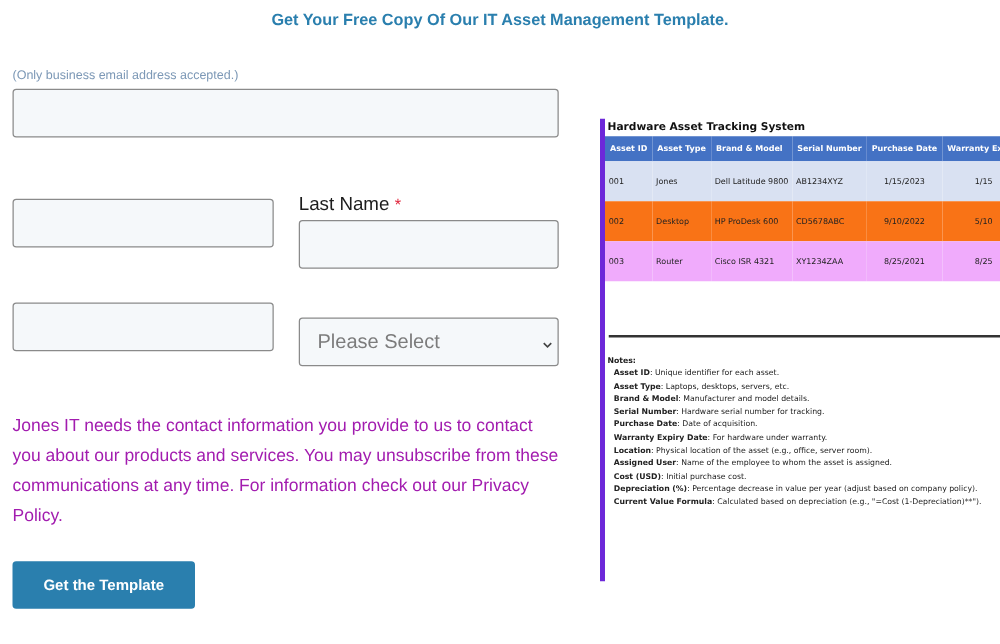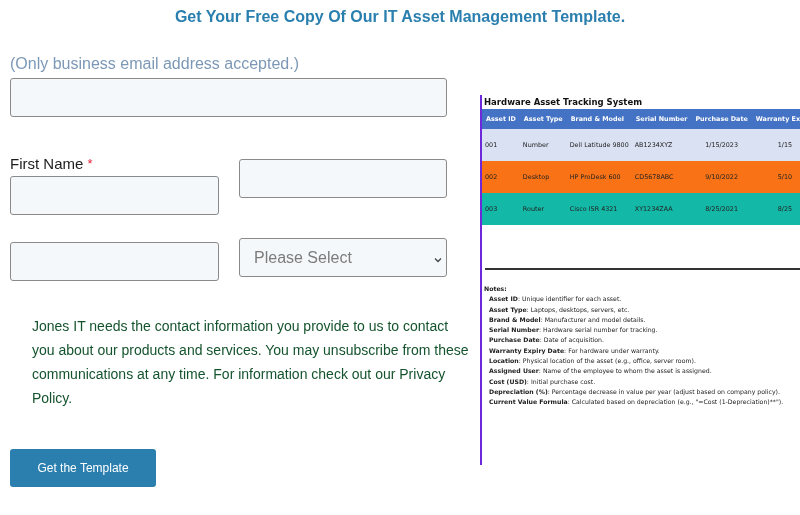--- a/index.html
+++ b/index.html
@@ -1,94 +1,94 @@
 <!DOCTYPE html>
 <html><head>
 <meta charset="utf-8">
 <style>
   * { box-sizing: border-box; margin: 0; padding: 0; }
   html, body { width: 800px; height: 515px; background: #ffffff; overflow: hidden; }
   body { font-family: "Liberation Sans", sans-serif; color: #33475b; position: relative; }
 
   .page-title {
     position: absolute; top: 8px; left: 0; width: 800px;
-    text-align: center; font-size: 16px; font-weight: bold; color: #2a7fae;
+    text-align: center; font-size: 13px; font-weight: bold; color: #2a7fae;
   }
 
   .form { position: absolute; left: 10px; top: 52px; width: 437px; }
   .label { font-size: 15px; color: #1d1d1d; display: block; }
   .req { color: #e0243a; font-size: 13px; vertical-align: top; position: relative; top: 1px; }
-  .hint { font-size: 16px; color: #7c98b6; margin-top: 3px; }
+  .hint { font-size: 10px; color: #7c98b6; margin-top: 3px; }
   .input {
     display: block; width: 100%; height: 39px; border: 1px solid #8a8a8a; border-radius: 3px;
     background: #f5f8fa; font-size: 16px; padding: 0 10px; color: #33475b;
     font-family: "Liberation Sans", sans-serif;
   }
   .field { position: absolute; }
   .select {
     appearance: none; -webkit-appearance: none; color: #7c7c7c; padding-left: 14px;
   }
   .chev { position: absolute; right: 5px; bottom: 13px; width: 8px; height: 8px; }
   .legal {
-    position: absolute; left: 10px; top: 314px; width: 440px;
-    font-size: 14px; line-height: 24px; color: #14532d; margin-left: 22px;
+    position: absolute; left: 10px; top: 328px; width: 440px;
+    font-size: 14px; line-height: 24px; color: #a21caf;
   }
   .submit {
     position: absolute; left: 10px; top: 449px; width: 146px; height: 38px;
     background: #2a7fae; color: #ffffff; border: none; border-radius: 3px;
-    font-size: 12px; font-weight: normal; font-family: "Liberation Sans", sans-serif;
+    font-size: 12px; font-weight: bold; font-family: "Liberation Sans", sans-serif;
   }
 
   
   .preview { position: absolute; left: 480px; top: 95px; width: 320px; height: 370px; overflow: hidden;
-    border-left: 2px solid #6d28d9; font-family: "DejaVu Sans", sans-serif; }
+    border-left: 4px solid #6d28d9; font-family: "DejaVu Sans", sans-serif; }
   .sheet-title { position: absolute; left: 2px; top: 2px; font-size: 8.5px; font-weight: bold; color: #111; }
   .sheet-table { position: absolute; left: 0; top: 14px; border-collapse: collapse; font-size: 6.4px; white-space: nowrap; }
   .sheet-table th { background: #4472c4; color: #ffffff; height: 20px; font-weight: bold; text-align: left; padding: 0 4px; }
   .sheet-table td { color: #222; padding: 12px 3px; }
   .r1 td { background: #d9e1f2; height: 22px; }
   .r2 td { background: #f97316; height: 10px; }
-  .r3 td { background: #14b8a6; height: 10px; }
+  .r3 td { background: #f0abfc; height: 10px; }
   .num { text-align: center; }
   .sheet-rule { position: absolute; left: 3px; top: 173px; width: 320px; height: 2px; background: #333; }
   .notes { position: absolute; left: 2px; top: 189px; font-size: 6.2px; line-height: 10.3px; color: #222; white-space: nowrap; }
   .notes .nh { font-weight: bold; }
   .notes .ni { padding-left: 5px; }
   .notes b { font-weight: bold; }
 </style>
 </head>
 <body>
 
 <h1 class="page-title">Get Your Free Copy Of Our IT Asset Management Template.</h1>
 
 <form class="form">
 
   <div class="field" style="left:0; top:0; width:437px;">
     <div class="hint">(Only business email address accepted.)</div>
     <input class="input" style="margin-top: 5px;" type="email" placeholder="">
   </div>
 
   <div class="field" style="left:0; top:103px; width:209px;">
-    <label class="label">
-      <span>First Name</span>
-      <span class="req">*</span>
-    </label>
     <input class="input" style="margin-top: 4px;" type="text" placeholder="">
   </div>
 
   <div class="field" style="left:229px; top:103px; width:208px;">
+    <label class="label">
+      <span>Last Name</span>
+      <span class="req">*</span>
+    </label>
     <input class="input" style="margin-top: 4px;" type="text" placeholder="">
   </div>
 
   <div class="field" style="left:0; top:186px; width:209px;">
     <input class="input" style="margin-top: 4px;" type="text" placeholder="">
   </div>
 
   <div class="field" style="left:229px; top:186px; width:208px;">
-    <div style="position:relative; margin-top:0;">
+    <div style="position:relative; margin-top:16px;">
       <select class="input select">
         <option>Please Select</option>
       </select>
       <svg class="chev" viewBox="0 0 8 8">
         <path d="M1 2.5 L4 5.5 L7 2.5" fill="none" stroke="#444" stroke-width="1.3"></path>
       </svg>
     </div>
   </div>
 </form>
 
@@ -105,21 +105,21 @@
         <th>Asset Type</th>
         <th>Brand &amp; Model</th>
         <th>Serial Number</th>
         <th>Purchase Date</th>
         <th>Warranty Expiry</th>
       </tr>
     </thead>
     <tbody>
       <tr class="r1">
         <td>001</td>
-        <td>Number</td>
+        <td>Jones</td>
         <td>Dell Latitude 9800</td>
         <td>AB1234XYZ</td>
         <td class="num">1/15/2023</td>
         <td class="num">1/15</td>
       </tr>
       <tr class="r2">
         <td>002</td>
         <td>Desktop</td>
         <td>HP ProDesk 600</td>
         <td>CD5678ABC</td>

